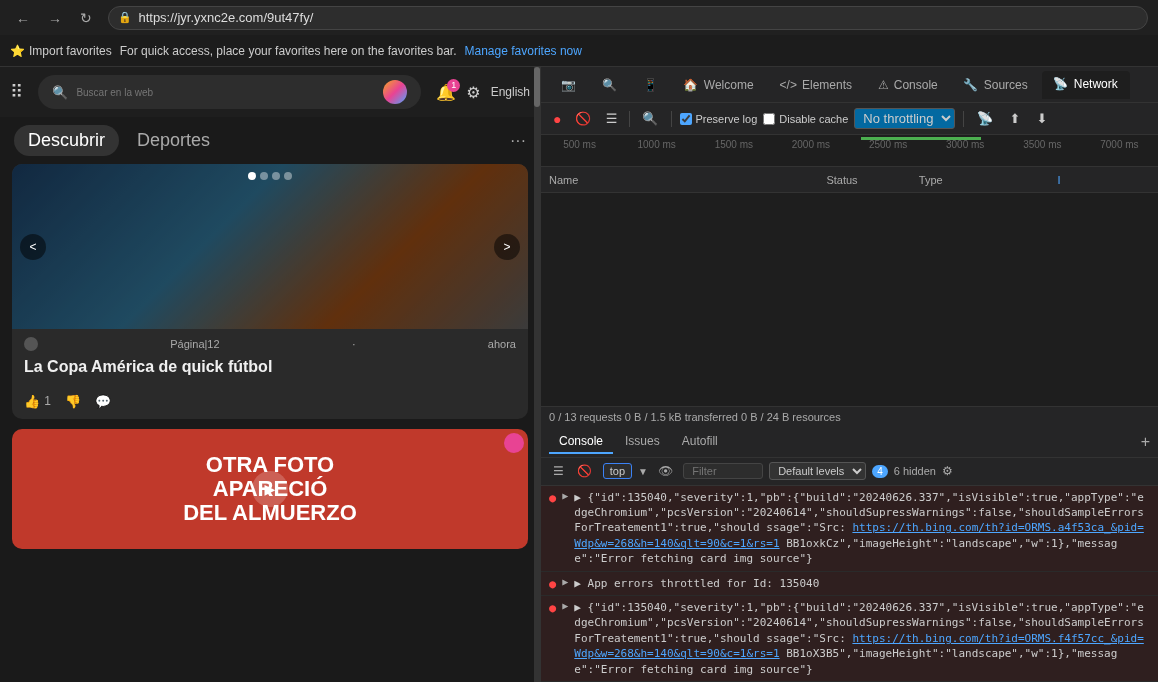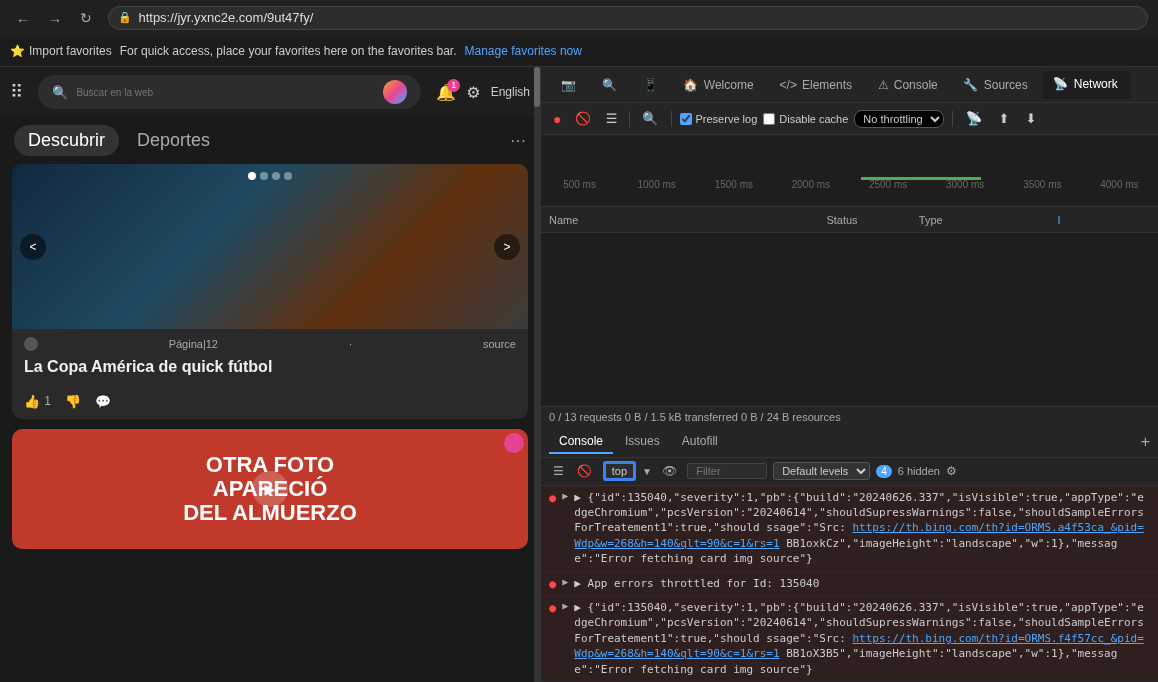--- a/index.html
+++ b/index.html
@@ -80,25 +80,25 @@
     .dt-tab { padding: 6px 12px; font-size: 12px; cursor: pointer; border-radius: 4px 4px 0 0; display: flex; align-items: center; gap: 5px; white-space: nowrap; color: #aaa; }
     .dt-tab.active { background: #1e1e1e; color: white; border-bottom: 2px solid #1e1e1e; }
     .wifi-icon-tab { color: #4da6ff; }
 
     
     .dt-toolbar { background: #252526; height: 32px; display: flex; align-items: center; padding: 0 8px; gap: 6px; border-bottom: 1px solid #333; }
     .dt-btn { background: none; border: none; color: #ccc; cursor: pointer; font-size: 13px; padding: 2px 4px; border-radius: 3px; }
     .dt-separator { width: 1px; height: 16px; background: #444; margin: 0 2px; }
     .checkbox-label { display: flex; align-items: flex-end; gap: 4px; font-size: 11px; color: #ccc; cursor: pointer; }
     .dt-checkbox { width: 12px; height: 12px; accent-color: #4da6ff; }
-    .throttle-select { background: #000000; border: 1px solid #555; color: #ccc; font-size: 11px; padding: 1px 4px; border-radius: 8px; cursor: pointer; }
+    .throttle-select { background: #0369a1; border: 1px solid #555; color: #ccc; font-size: 13px; padding: 1px 4px; border-radius: 3px; cursor: pointer; }
     .dt-icon-btn { background: none; border: none; color: #ccc; cursor: pointer; font-size: 13px; padding: 2px 5px; }
 
     
-    .timeline { background: #1e1e1e; height: 32px; border-bottom: 1px solid #333; position: relative; overflow: hidden; display: flex; align-items: flex-end; margin-top: 40px; }
+    .timeline { background: #1e1e1e; height: 32px; border-bottom: 1px solid #333; position: relative; overflow: hidden; display: flex; align-items: flex-end; }
     .timeline-green { position: absolute; top: 2px; left: 320px; width: 120px; height: 3px; background: #4caf50; }
     .timeline-labels { display: flex; width: 100%; position: absolute; top: 4px; }
     .tl-label { flex: 1; text-align: center; font-size: 10px; color: #666; }
 
     
     .net-table-header { display: flex; background: #252526; height: 26px; align-items: center; border-bottom: 1px solid #333; font-size: 11px; color: #aaa; padding: 0 8px; }
     .net-col-name { flex: 3; }
     .net-col-status { flex: 1; }
     .net-col-type { flex: 1.5; }
     .net-col-init { flex: 1; color: #4da6ff; }
@@ -195,21 +195,21 @@
           </div>
           <div class="card-nav">
             <button class="card-nav-btn">&lt;</button>
             <button class="card-nav-btn">&gt;</button>
           </div>
         </div>
         <div class="card-meta">
           <div class="source-dot"></div>
           <span>Página|12</span>
           <span> · </span>
-          <span>source</span>
+          <span>ahora</span>
         </div>
         <div class="card-title">La Copa América de quick fútbol</div>
         <div class="card-actions">
           <button class="action-btn">
             <span>👍</span>
             <span class="like-count">1</span>
           </button>
           <button class="action-btn">
             <span>👎</span>
           </button>
@@ -298,21 +298,21 @@
 
     <div class="timeline">
       <div class="timeline-labels">
         <span class="tl-label">500 ms</span>
         <span class="tl-label">1000 ms</span>
         <span class="tl-label">1500 ms</span>
         <span class="tl-label">2000 ms</span>
         <span class="tl-label">2500 ms</span>
         <span class="tl-label">3000 ms</span>
         <span class="tl-label">3500 ms</span>
-        <span class="tl-label">4000 ms</span>
+        <span class="tl-label">7000 ms</span>
       </div>
       <div class="timeline-green"></div>
     </div>
 
     <div class="net-table-header">
       <div class="net-col-name">Name</div>
       <div class="net-col-status">Status</div>
       <div class="net-col-type">Type</div>
       <div class="net-col-init">I</div>
     </div>
@@ -326,21 +326,21 @@
     <div class="console-tabs">
       <div class="cons-tab active">Console</div>
       <div class="cons-tab">Issues</div>
       <div class="cons-tab">Autofill</div>
       <button class="cons-add-btn">+</button>
     </div>
 
     <div class="console-toolbar">
       <button class="cons-toolbar-btn">☰</button>
       <button class="cons-toolbar-btn">🚫</button>
-      <span style="background:#2d2d2d;border:3px solid #3b82f6;color:#ccc;font-size:11px;padding:1px 6px;border-radius:3px;cursor:pointer;">top</span>
+      <span style="background:#2d2d2d;border:1px solid #3b82f6;color:#ccc;font-size:11px;padding:1px 6px;border-radius:3px;cursor:pointer;">top</span>
       <span style="color:#aaa;cursor:pointer;font-size:10px;">▼</span>
       <button class="cons-toolbar-btn">👁</button>
       <input class="filter-input" placeholder="Filter" style="">
       <select class="level-select">
         <option>Default levels</option>
       </select>
       <span class="cons-badge">4</span>
       <span class="cons-hidden">6 hidden</span>
       <span class="cons-gear">⚙</span>
     </div>

